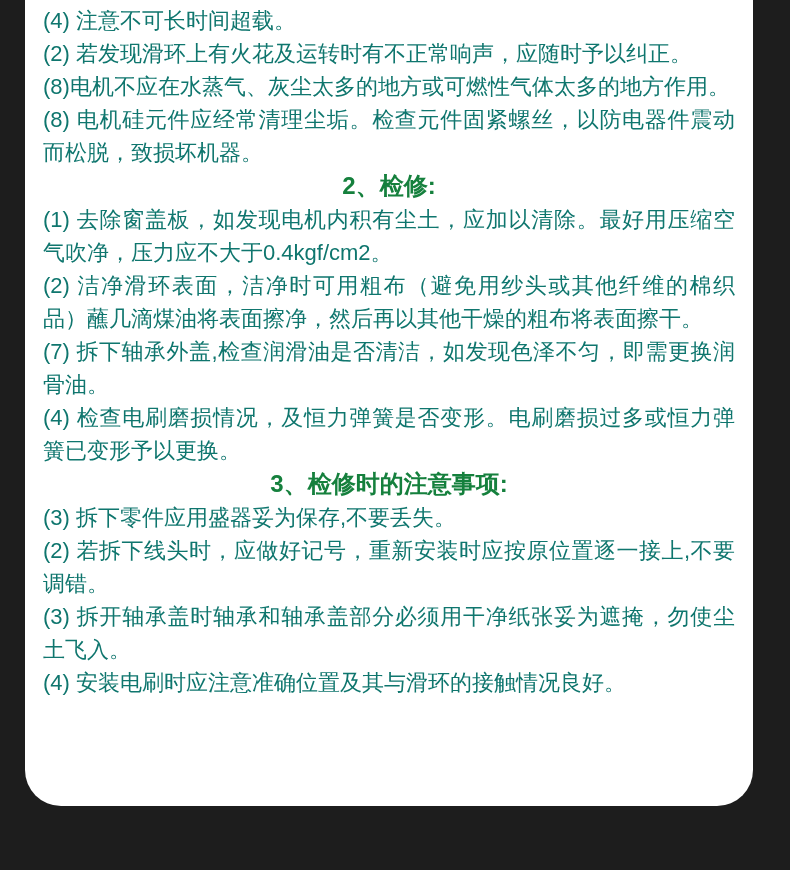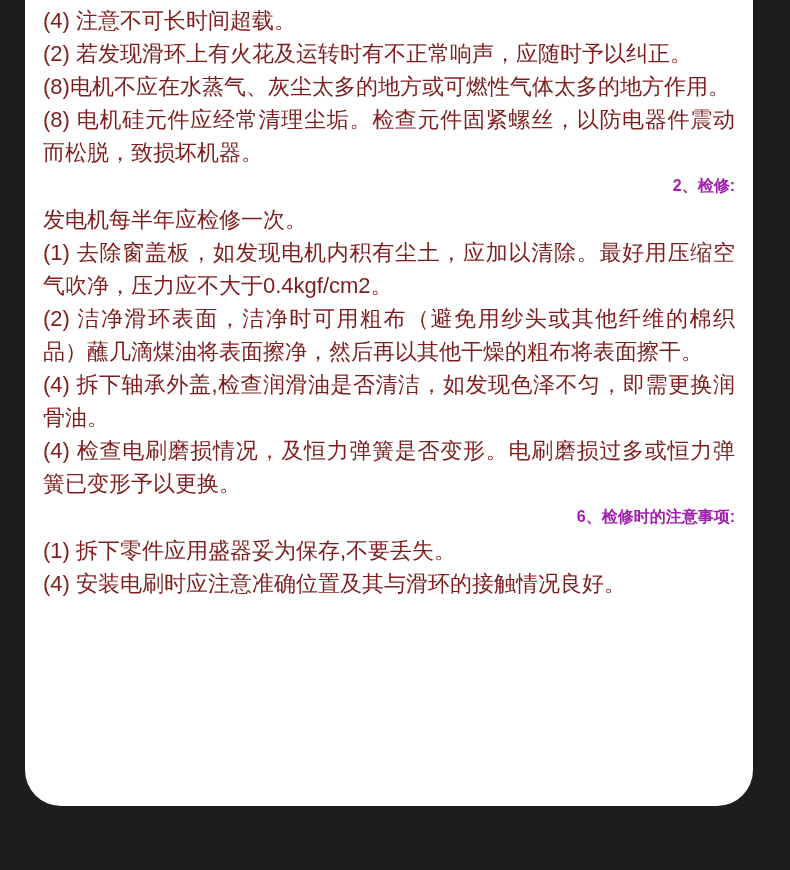--- a/index.html
+++ b/index.html
@@ -35,62 +35,63 @@
     width: 692px;
   }
   .block {
     margin: 0;
     padding: 0;
     text-align: justify;
   }
   .block-paragraph {
     font-size: 22px;
     line-height: 33px;
-    color: #7f1d1d;
+    color: #0f766e;
     font-weight: 400;
   }
   .block-heading {
-    font-size: 16px;
+    font-size: 24px;
     line-height: 34px;
-    color: #a21caf;
+    color: #15803d;
     font-weight: 700;
-    text-align: right;
+    text-align: center;
   }
 </style>
 </head>
 <body>
 
 <div class="page">
   <div class="card">
     <div class="doc">
 
         <p class="block block-paragraph">(4) 注意不可长时间超载。</p>
 
         <p class="block block-paragraph">(2) 若发现滑环上有火花及运转时有不正常响声，应随时予以纠正。</p>
 
         <p class="block block-paragraph">(8)电机不应在水蒸气、灰尘太多的地方或可燃性气体太多的地方作用。</p>
 
 
         <p class="block block-paragraph">(8) 电机硅元件应经常清理尘垢。检查元件固紧螺丝，以防电器件震动而松脱，致损坏机器。</p>
 
         <p class="block block-heading">2、检修:</p>
 
-        <p class="block block-paragraph">发电机每半年应检修一次。</p>
 
         <p class="block block-paragraph">(1) 去除窗盖板，如发现电机内积有尘土，应加以清除。最好用压缩空气吹净，压力应不大于0.4kgf/cm2。</p>
 
         <p class="block block-paragraph">(2) 洁净滑环表面，洁净时可用粗布（避免用纱头或其他纤维的棉织品）蘸几滴煤油将表面擦净，然后再以其他干燥的粗布将表面擦干。</p>
 
-        <p class="block block-paragraph">(4) 拆下轴承外盖,检查润滑油是否清洁，如发现色泽不匀，即需更换润骨油。</p>
+        <p class="block block-paragraph">(7) 拆下轴承外盖,检查润滑油是否清洁，如发现色泽不匀，即需更换润骨油。</p>
 
         <p class="block block-paragraph">(4) 检查电刷磨损情况，及恒力弹簧是否变形。电刷磨损过多或恒力弹簧已变形予以更换。</p>
 
-        <p class="block block-heading">6、检修时的注意事项:</p>
+        <p class="block block-heading">3、检修时的注意事项:</p>
 
-        <p class="block block-paragraph">(1) 拆下零件应用盛器妥为保存,不要丢失。</p>
+        <p class="block block-paragraph">(3) 拆下零件应用盛器妥为保存,不要丢失。</p>
 
+        <p class="block block-paragraph">(2) 若拆下线头时，应做好记号，重新安装时应按原位置逐一接上,不要调错。</p>
 
+        <p class="block block-paragraph">(3) 拆开轴承盖时轴承和轴承盖部分必须用干净纸张妥为遮掩，勿使尘土飞入。</p>
 
         <p class="block block-paragraph">(4) 安装电刷时应注意准确位置及其与滑环的接触情况良好。</p>
 
       </div>
   </div>
 </div>
 
 </body></html>

